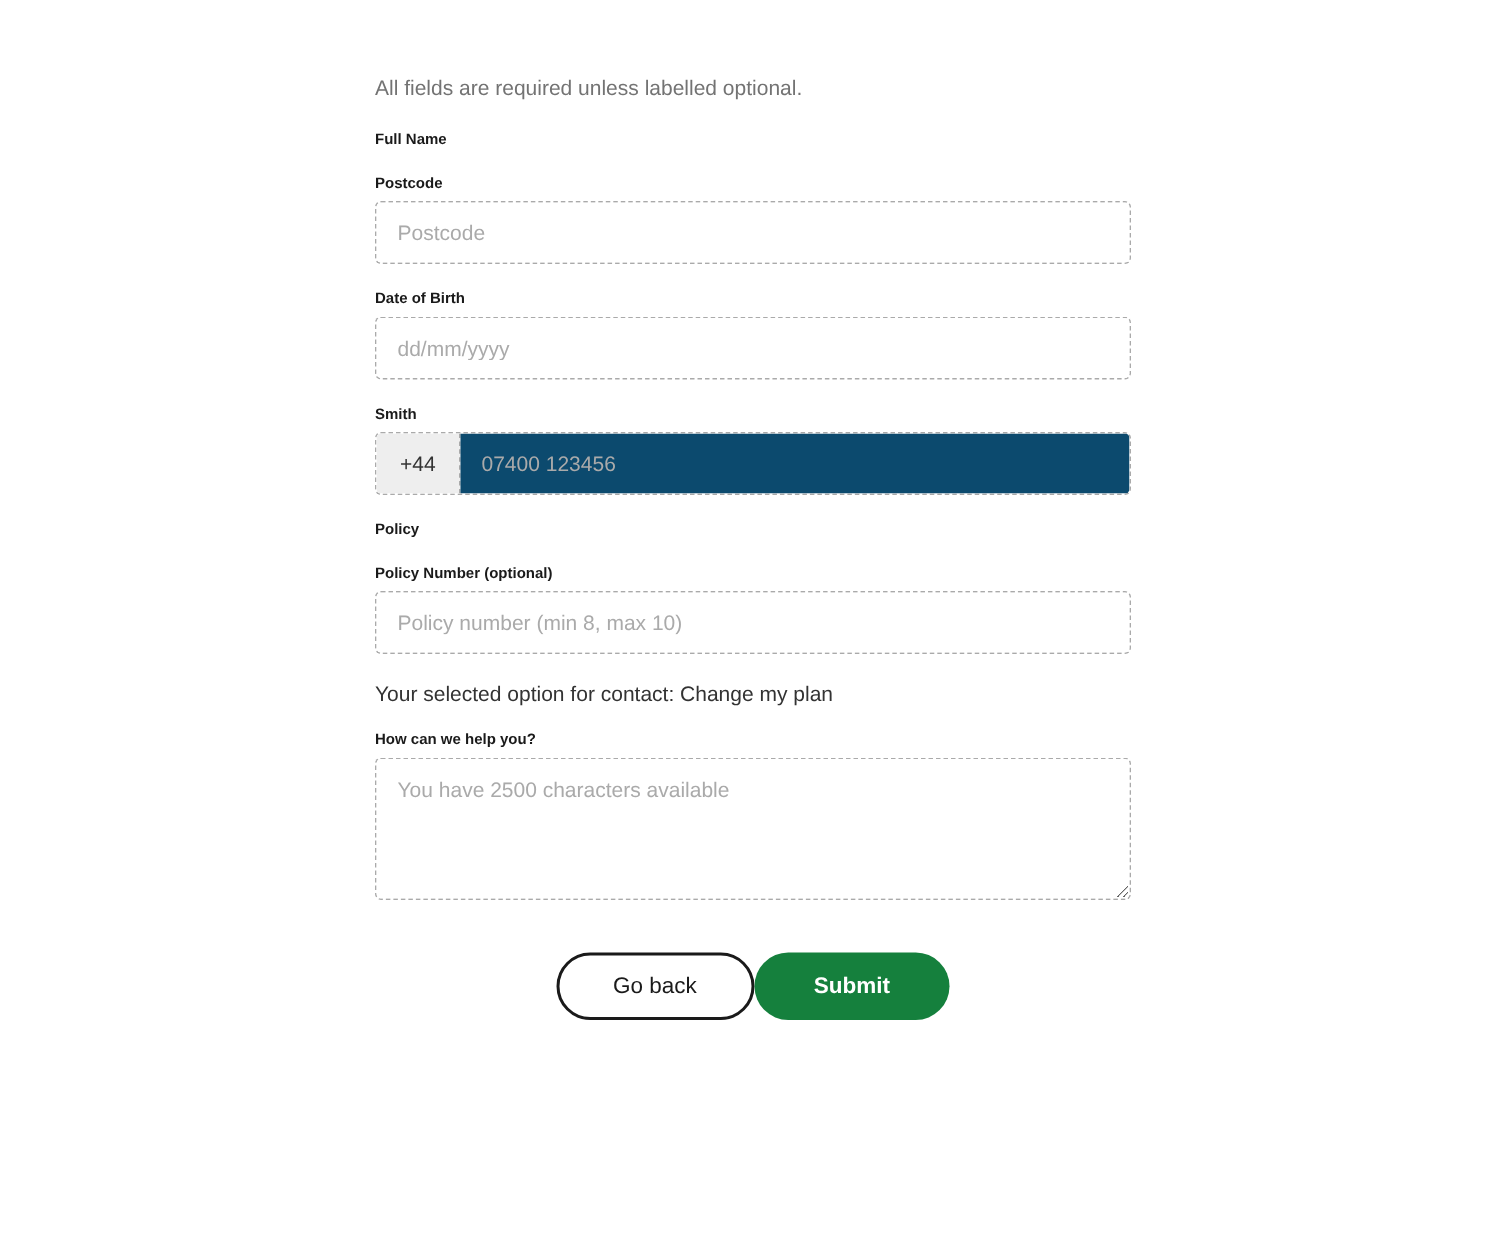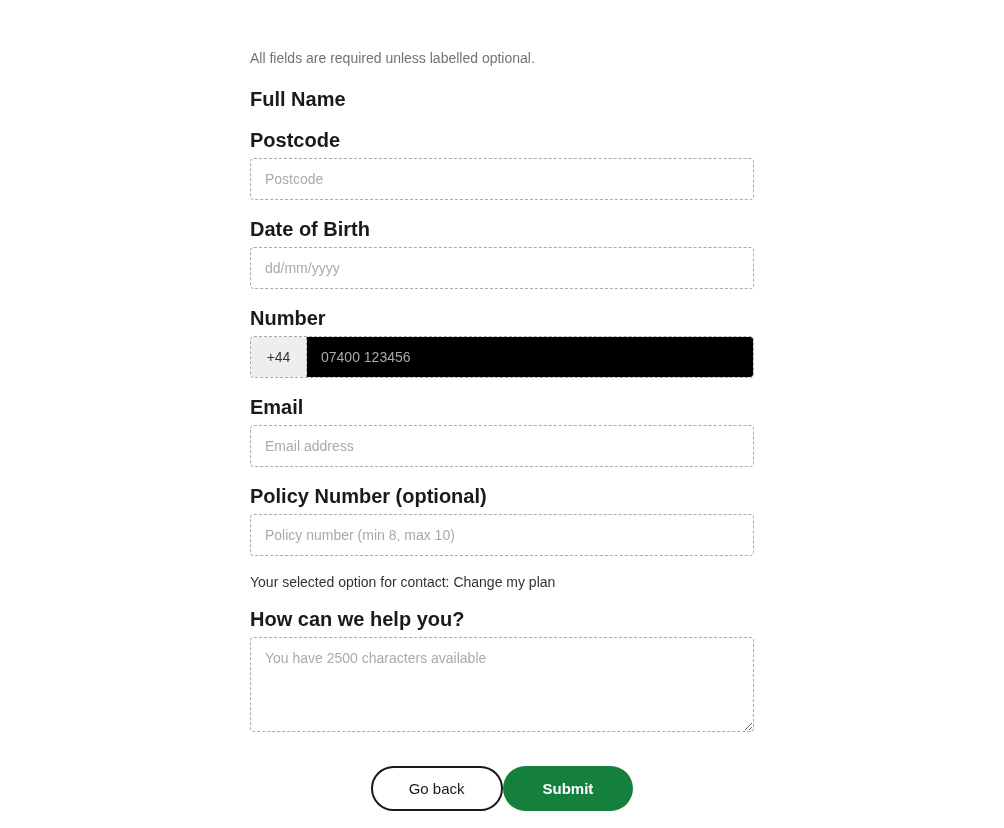--- a/index.html
+++ b/index.html
@@ -28,21 +28,21 @@
       font-size: 14px;
       color: #737373;
       margin-bottom: 22px;
     }
 
     .field-group {
       margin-bottom: 18px;
     }
 
     .field-label {
-      font-size: 20px;
+      font-size: 10px;
       font-weight: 600;
       color: #1a1a1a;
       margin-bottom: 6px;
       display: block;
     }
 
     .field-input {
       width: 100%;
       padding: 12px 14px;
       border: 1.5px dashed #aaaaaa;
@@ -80,21 +80,21 @@
       justify-content: center;
     }
 
     .phone-input {
       flex: 1;
       padding: 12px 14px;
       border: none;
       font-size: 14px;
       color: #aaaaaa;
       outline: none;
-      background: #000000;
+      background: #0c4a6e;
     }
 
     .phone-input::placeholder {
       color: #aaaaaa;
     }
 
     .textarea-input {
       width: 100%;
       padding: 12px 14px;
       border: 1.5px dashed #aaaaaa;
@@ -161,30 +161,29 @@
     <label class="field-label">Postcode</label>
     <input class="field-input" type="text" placeholder="Postcode" style="">
   </div>
 
   <div class="field-group">
     <label class="field-label">Date of Birth</label>
     <input class="field-input" type="text" placeholder="dd/mm/yyyy" style="">
   </div>
 
   <div class="field-group">
-    <label class="field-label">Number</label>
+    <label class="field-label">Smith</label>
     <div class="phone-wrapper">
       <div class="phone-prefix">+44</div>
       <input class="phone-input" type="text" placeholder="07400 123456" style="">
     </div>
   </div>
 
   <div class="field-group">
-    <label class="field-label">Email</label>
-    <input class="field-input" type="email" placeholder="Email address" style="">
+    <label class="field-label">Policy</label>
   </div>
 
   <div class="field-group">
     <label class="field-label">Policy Number (optional)</label>
     <input class="field-input" type="text" placeholder="Policy number (min 8, max 10)" style="">
   </div>
 
   <p class="contact-info-text">Your selected option for contact: Change my plan</p>
 
   <div class="field-group">

